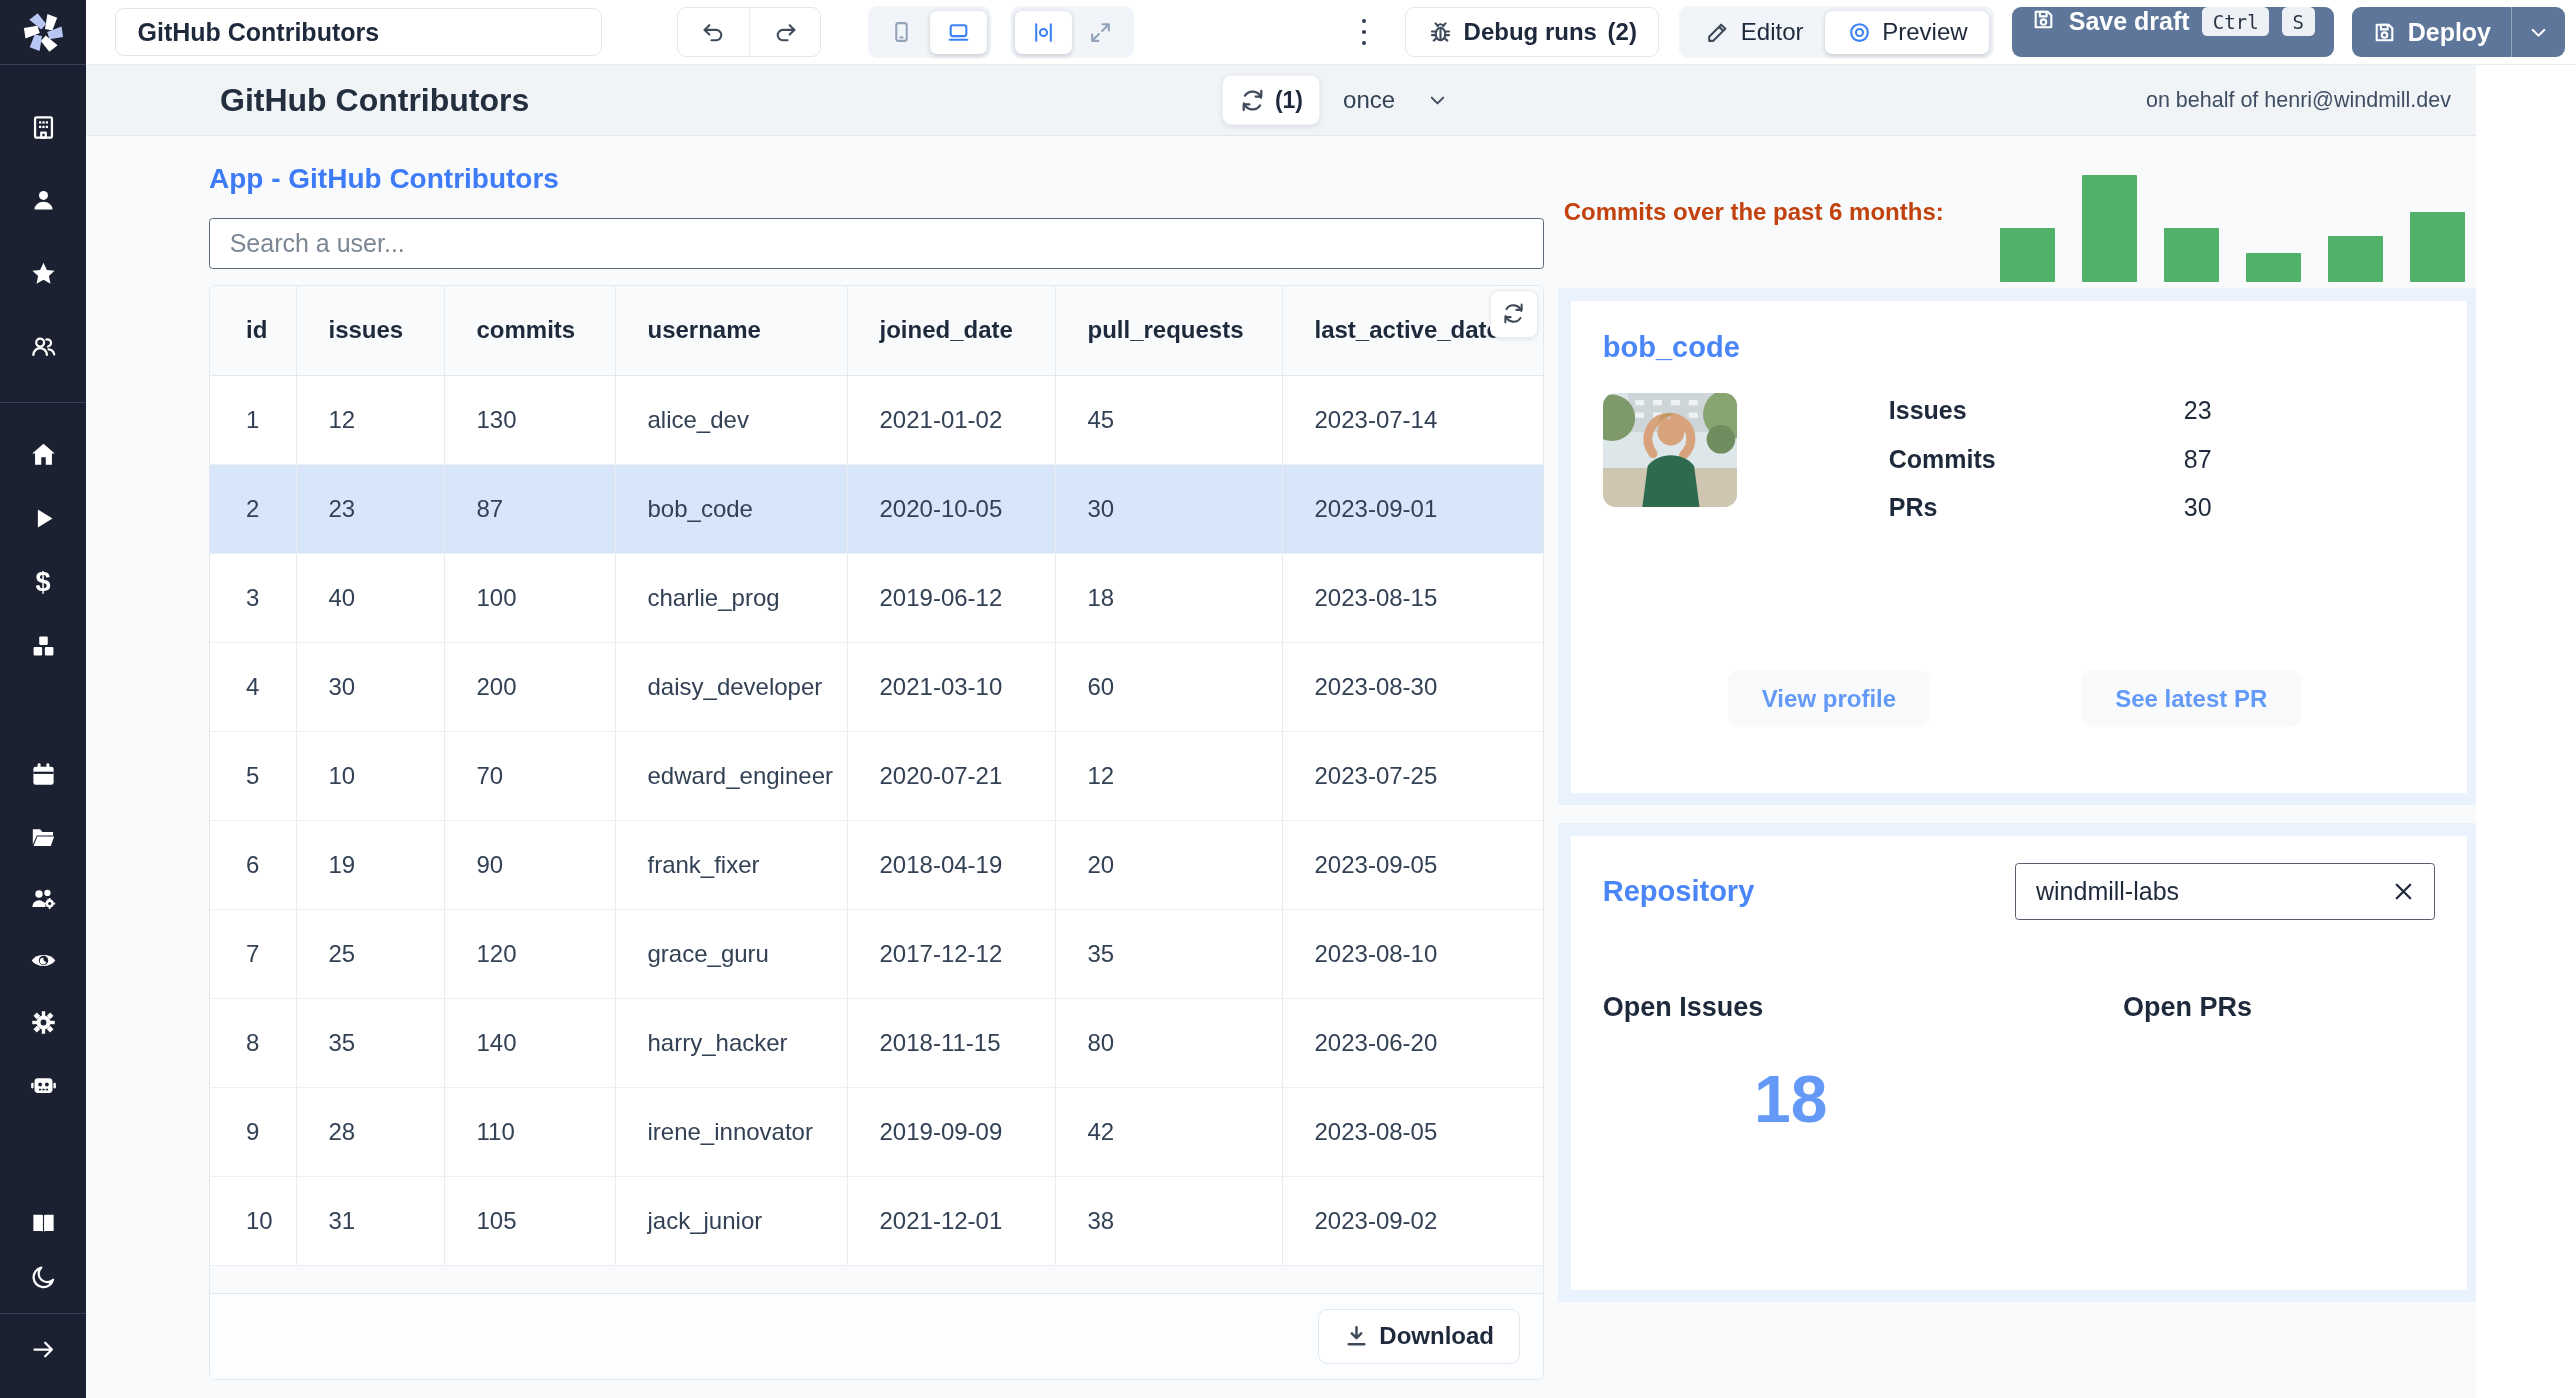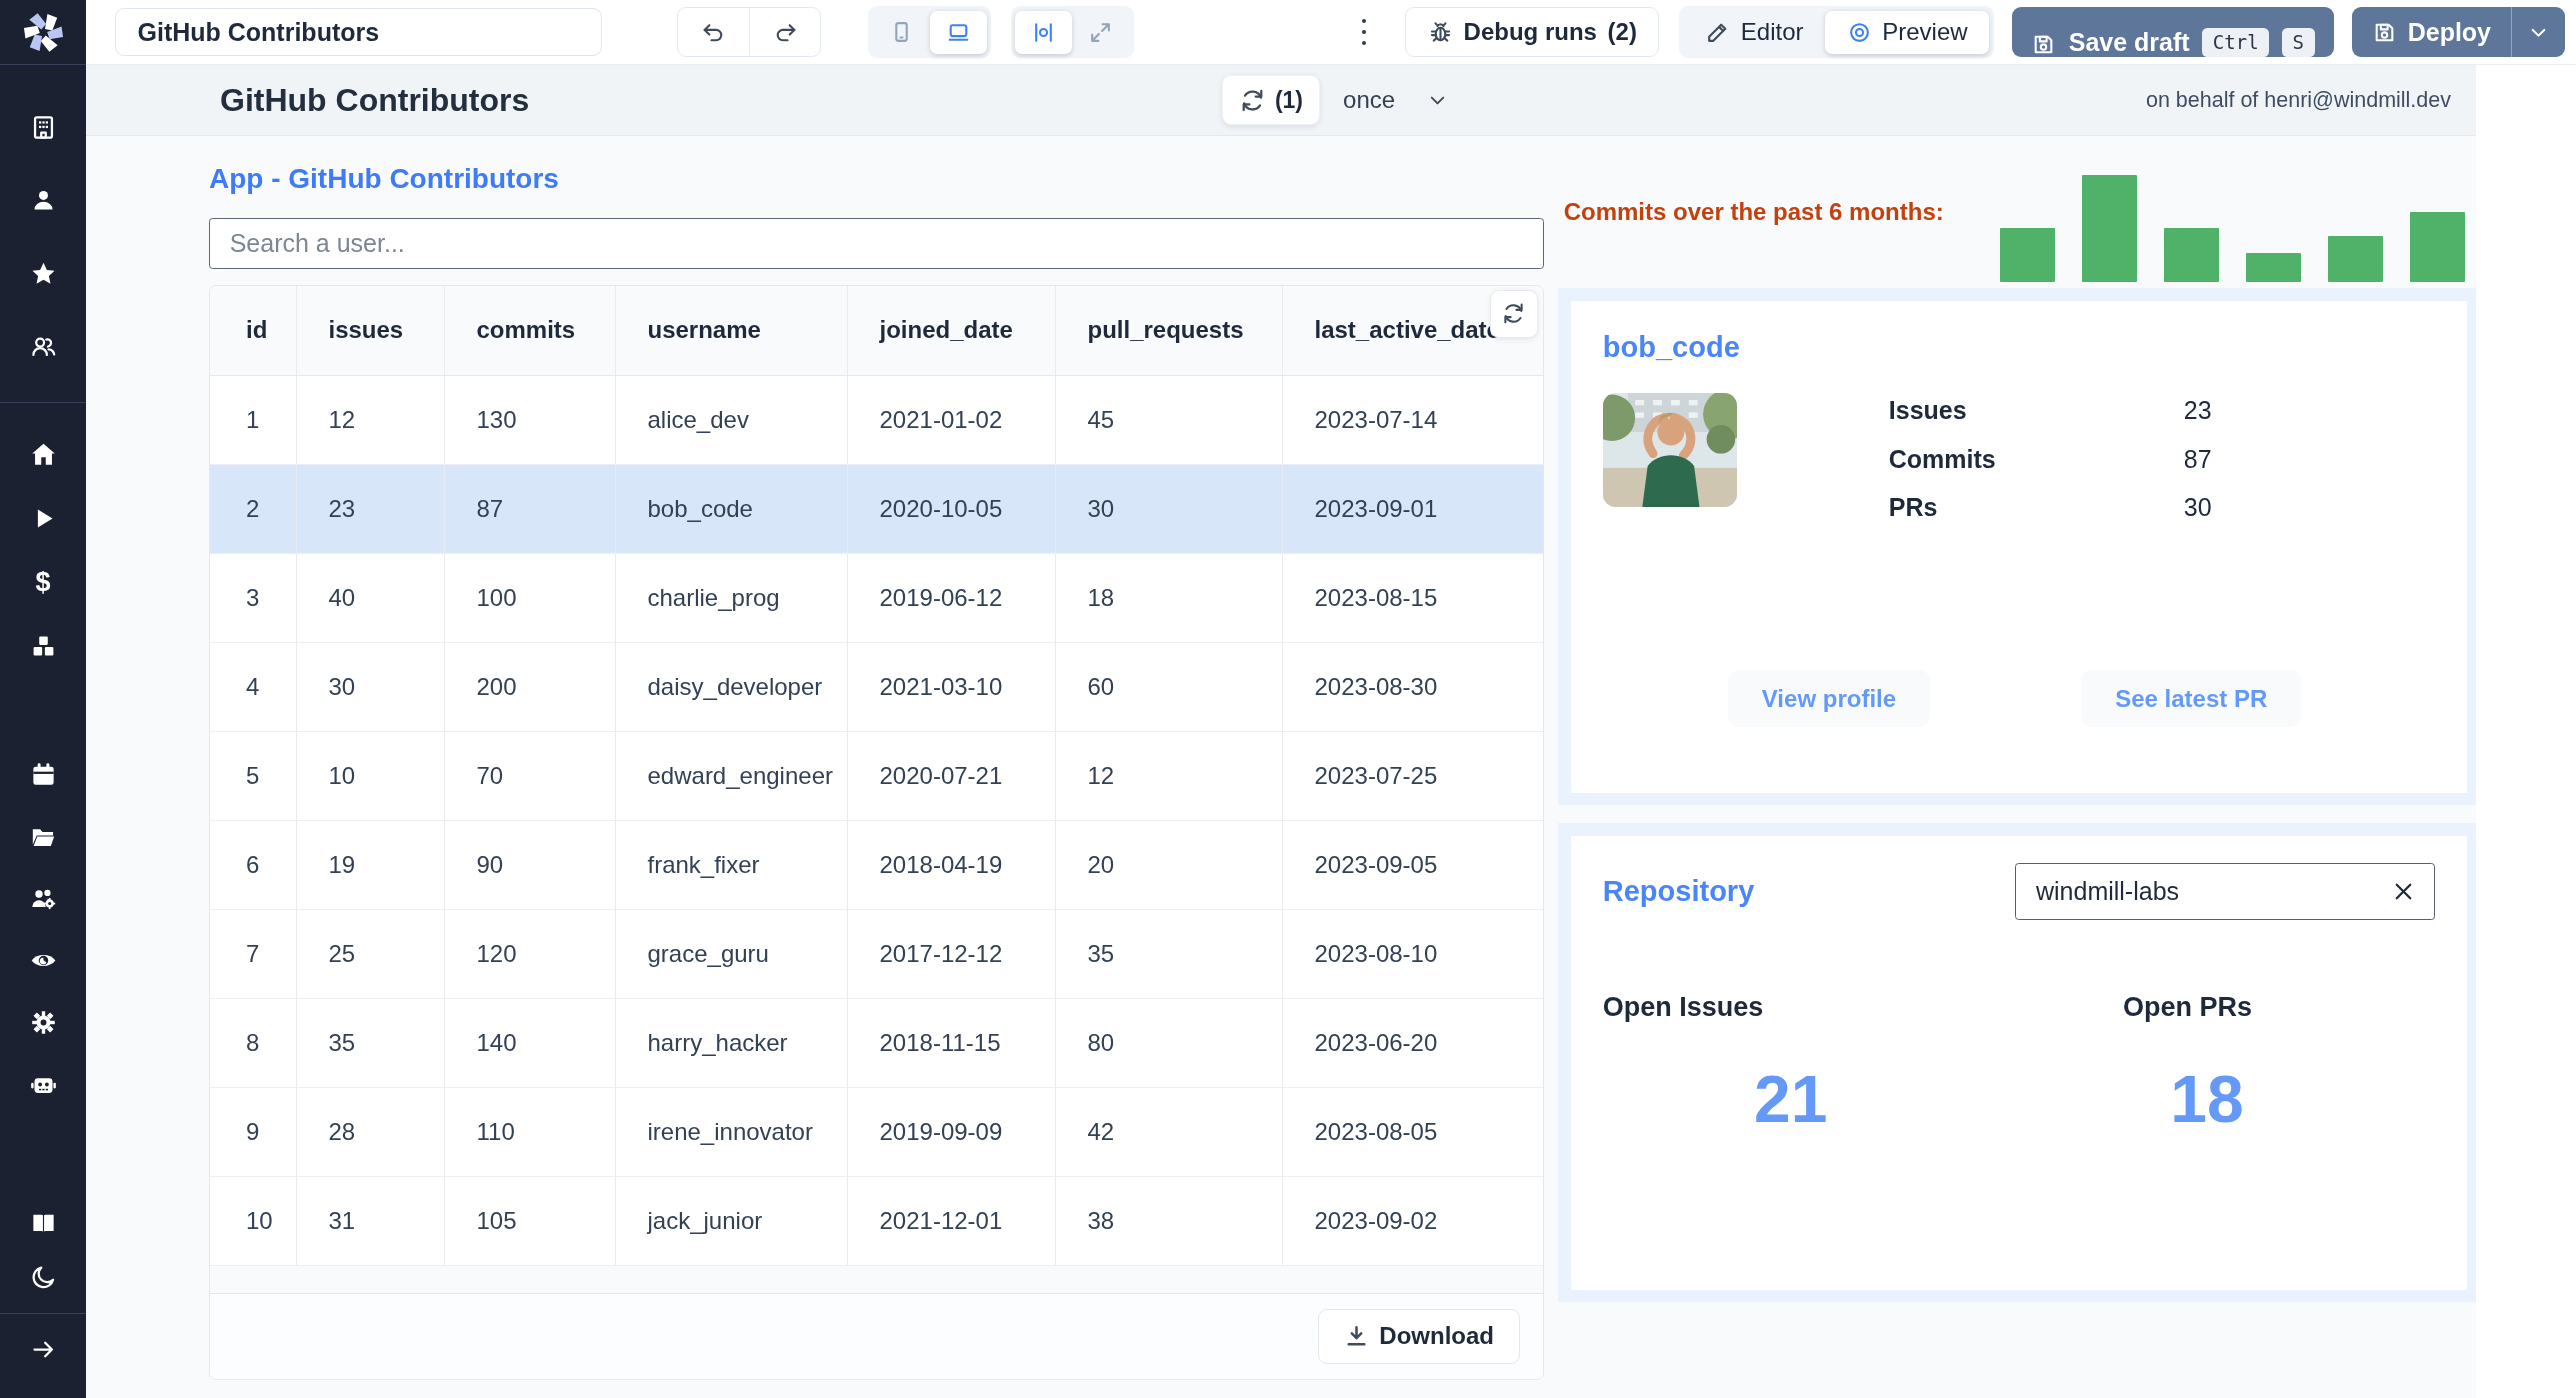--- a/index.html
+++ b/index.html
@@ -44,21 +44,21 @@
   .spacer { flex:1; }
   .kebab { display:flex; flex-direction:column; gap:6.3px; padding:0 9px; cursor:pointer; }
   .kebab i { width:4.5px; height:4.5px; border-radius:50%; background:#2f3b4e; }
   .debug-btn { margin-left:30px; height:50px; display:flex; align-items:center; gap:10.7px; background:#fff;
     border:0.9px solid #e2e8f0; border-radius:9px; padding:0 21.5px; font-size:24px; font-weight:bold; color:#1e293b; cursor:pointer; }
   .seg-mode { margin-left:19.7px; }
   .mode-cell { display:flex; align-items:center; gap:10.7px; height:43px; padding:0 21.5px; border-radius:7.2px;
     font-size:24px; font-weight:normal; color:#1e293b; cursor:pointer; }
   .mode-cell.on { background:#fff; box-shadow:0 1.8px 5.4px rgba(15,23,42,.18); }
   .slate-btn { background:#5d7699; color:#fff; border:none; border-radius:9px; height:50px; display:flex;
-    align-items:flex-end; font-size:25px; font-weight:bold; cursor:pointer; }
+    align-items:flex-start; font-size:25px; font-weight:bold; cursor:pointer; }
   .save-btn { margin-left:18px; padding:0 19.7px; gap:12.5px; }
   kbd { background:#edf1f6; color:#2a3647; border-radius:5.4px; padding:3.6px 10.7px; font-family:"DejaVu Sans Mono", monospace; font-size:19px; font-weight:normal; }
   .deploy-btn { margin-left:18px; padding:0; }
   .deploy-main { display:flex; align-items:center; gap:10.7px; padding:0 19.7px; height:100%; }
   .deploy-caret { border-left:0.9px solid rgba(255,255,255,.35); height:100%; display:flex; align-items:center; padding:0 14.3px; }
   .st-white { stroke:#fff; stroke-width:2; fill:none; stroke-linecap:round; stroke-linejoin:round; }
 
   
   .canvas { width:2390px; height:1334px; display:flex; flex-direction:column; background:#f8fafc; }
   .app-header { height:71px; background:#f1f4f7; border-bottom:0.9px solid #e4e8ee; display:flex; align-items:center; padding:0 25px 0 134px; flex-shrink:0; }
@@ -635,21 +635,20 @@
                       <path d="M6 6 L18 18 M18 6 L6 18" stroke="#1e293b" stroke-width="2" stroke-linecap="round"></path>
                       </svg>
                   </span>
                 </div>
               </div>
               <div class="repo-labels">
                 <div class="repo-label">Open Issues</div>
                 <div class="repo-label second">Open PRs</div>
               </div>
               <div class="repo-numbers">
-                <div class="big-num">21</div>
                 <div class="big-num">18</div>
               </div>
             </div>
           </div>
 
         </div>
       </div>
     </div>
   </div>
 </div>

